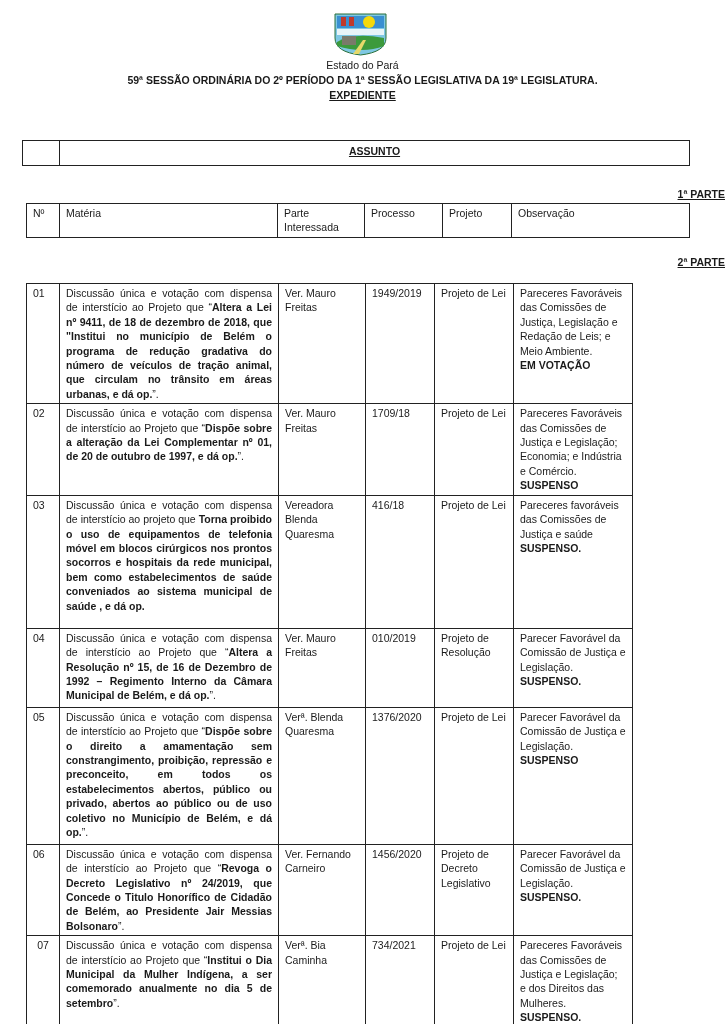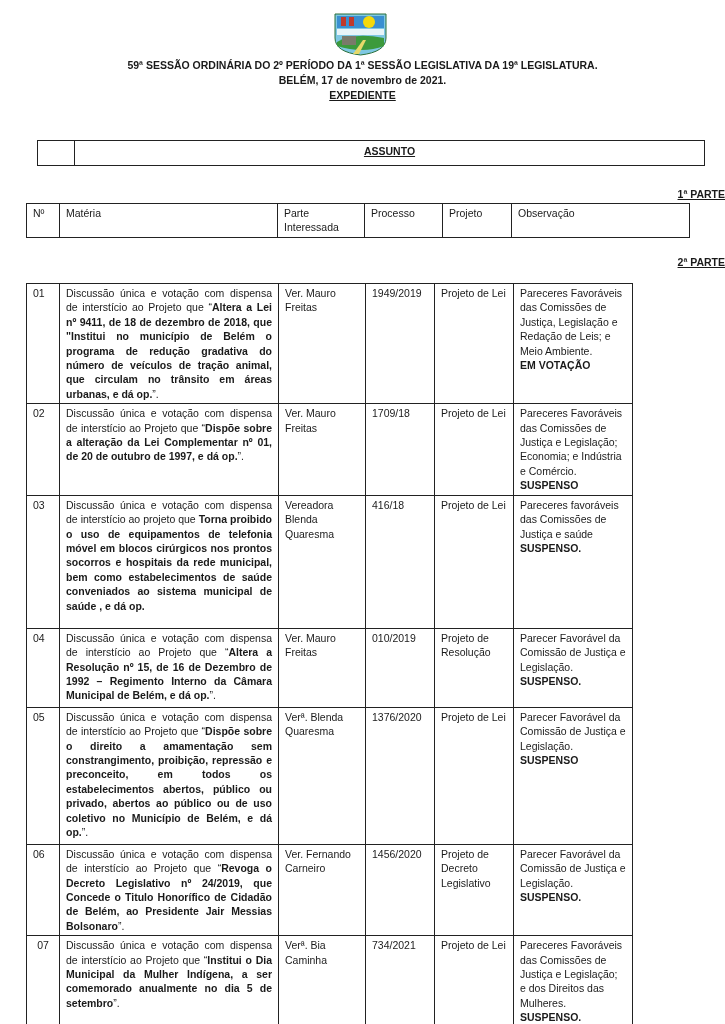--- a/index.html
+++ b/index.html
@@ -27,26 +27,26 @@
   <rect x="8" y="5" width="5" height="9" fill="#c0392b"></rect>
   <rect x="16" y="5" width="5" height="9" fill="#c0392b"></rect>
   <circle cx="36" cy="10" r="6" fill="#f5d90a"></circle>
   <rect x="4" y="17" width="47" height="6" fill="#e8f4f8"></rect>
   <path d="M4 30 Q20 20 51 26 V34 Q30 42 4 34 Z" fill="#3c9a3c"></path>
   <rect x="9" y="24" width="14" height="9" fill="#7a7a6a"></rect>
   <path d="M20 42 L30 28 L33 28 L26 42 Z" fill="#e6d96a"></path>
 </svg>
 
 <div class="header">
+  <div>Estado do Pará</div>
   <div class="bold">59ª SESSÃO ORDINÁRIA DO 2º PERÍODO DA 1ª SESSÃO LEGISLATIVA DA 19ª LEGISLATURA.</div>
-  <div class="bold">BELÉM, 17 de novembro de 2021.</div>
   <div class="u">EXPEDIENTE</div>
 </div>
 
-<table style="left:37px; top:140px; width:668px;">
+<table style="left:22px; top:140px; width:668px;">
   <tbody>
       <tr>
     <td style="width:24px; height:20px;"></td>
     <td style="text-align:center; font-weight:bold; text-decoration:underline; padding-top:3px;">
       <span>ASSUNTO</span>
     </td>
   </tr>
 </tbody>
   </table>
 

